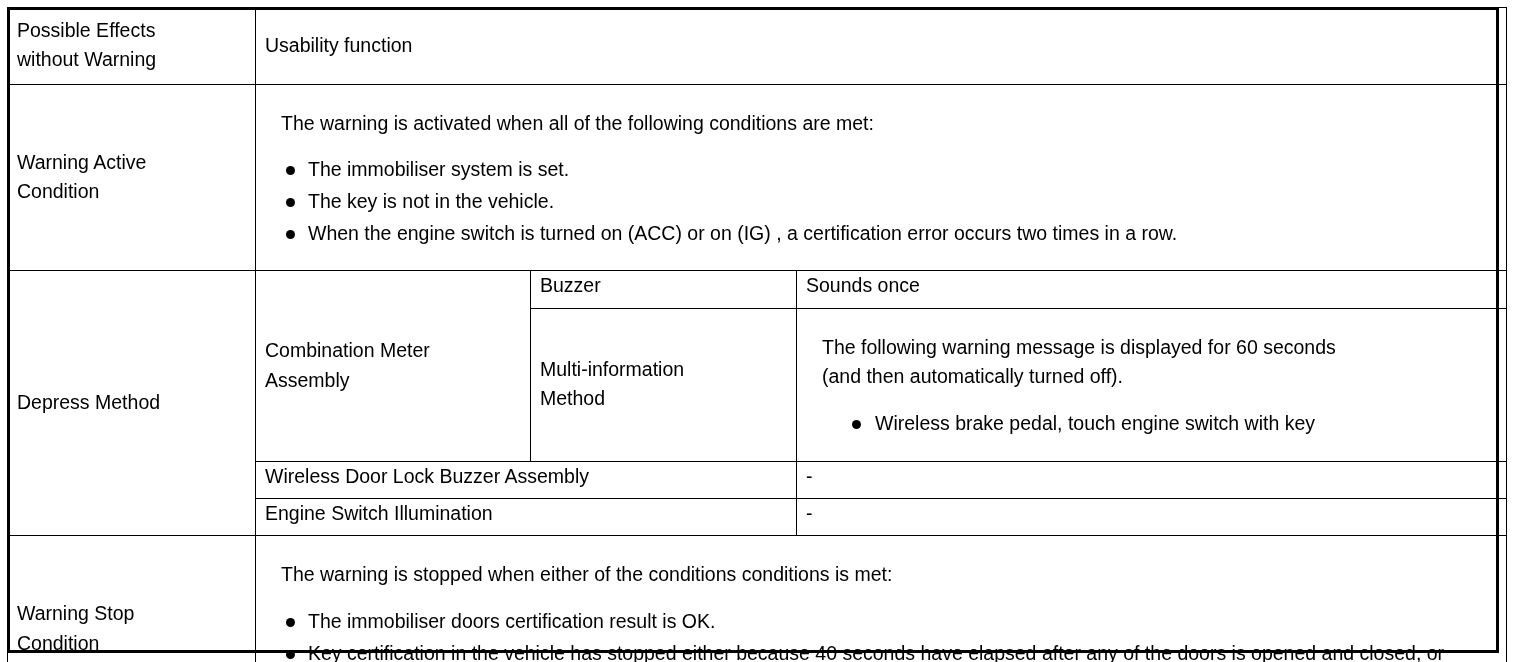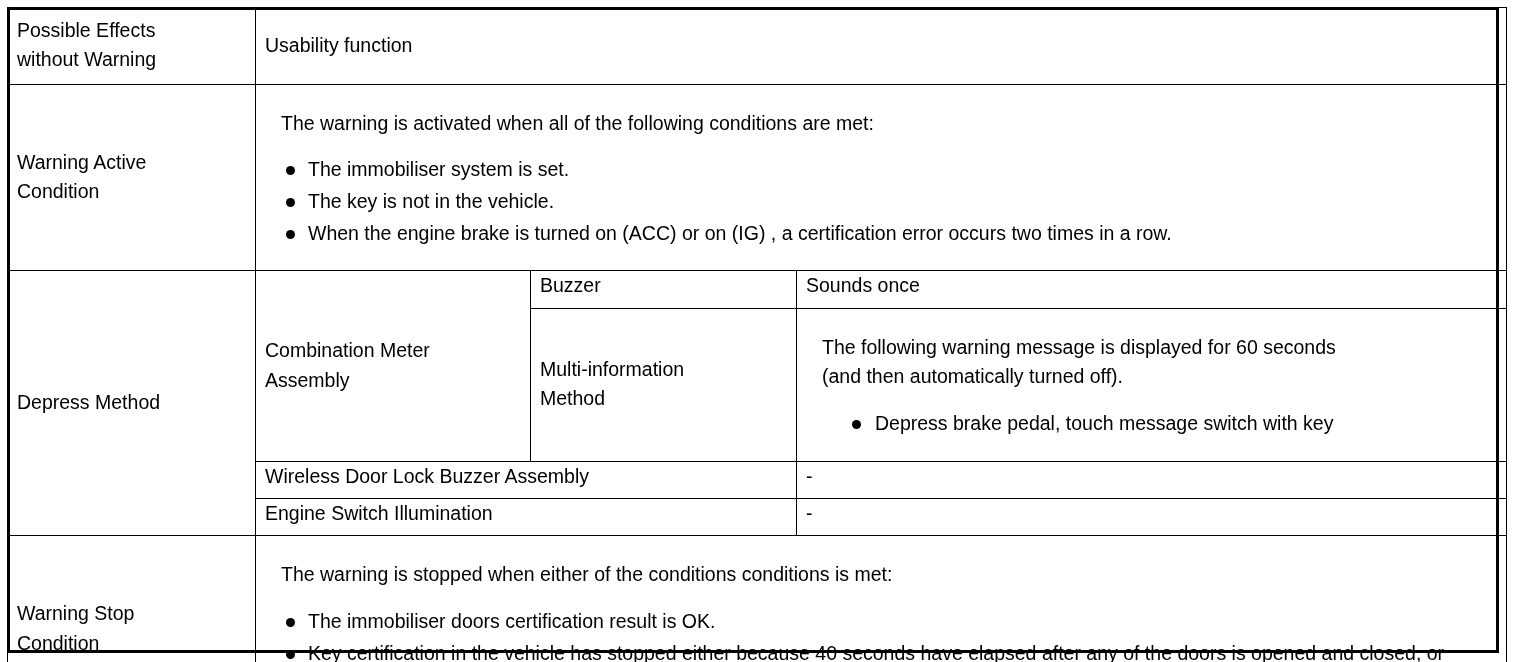--- a/index.html
+++ b/index.html
@@ -152,21 +152,21 @@
         <td class="label-cell">
           <div class="cell-inner two-line">Warning Active
 Condition</div>
         </td>
         <td colspan="3">
           <div class="cell-inner">
             <p class="para">The warning is activated when all of the following conditions are met:</p>
             <ul class="bullets">
               <li>The immobiliser system is set.</li>
               <li>The key is not in the vehicle.</li>
-              <li>When the engine brake is turned on (ACC) or on (IG) , a certification error occurs two times in a row.</li>
+              <li>When the engine switch is turned on (ACC) or on (IG) , a certification error occurs two times in a row.</li>
             </ul>
           </div>
         </td>
       </tr>
 
       <tr>
         <td class="label-cell" rowspan="4">
           <div class="cell-inner">Depress Method</div>
         </td>
         <td rowspan="2">
@@ -184,21 +184,21 @@
       <tr>
         <td>
           <div class="cell-inner two-line">Multi-information
 Method</div>
         </td>
         <td>
           <div class="cell-inner">
             <p class="para">The following warning message is displayed for 60 seconds
 (and then automatically turned off).</p>
             <ul class="bullets indent-more">
-              <li>Depress brake pedal, touch message switch with key</li>
+              <li>Wireless brake pedal, touch engine switch with key</li>
             </ul>
           </div>
         </td>
       </tr>
 
       <tr>
         <td class="tight" colspan="2">
           <div class="cell-inner">Wireless Door Lock Buzzer Assembly</div>
         </td>
         <td class="tight">

